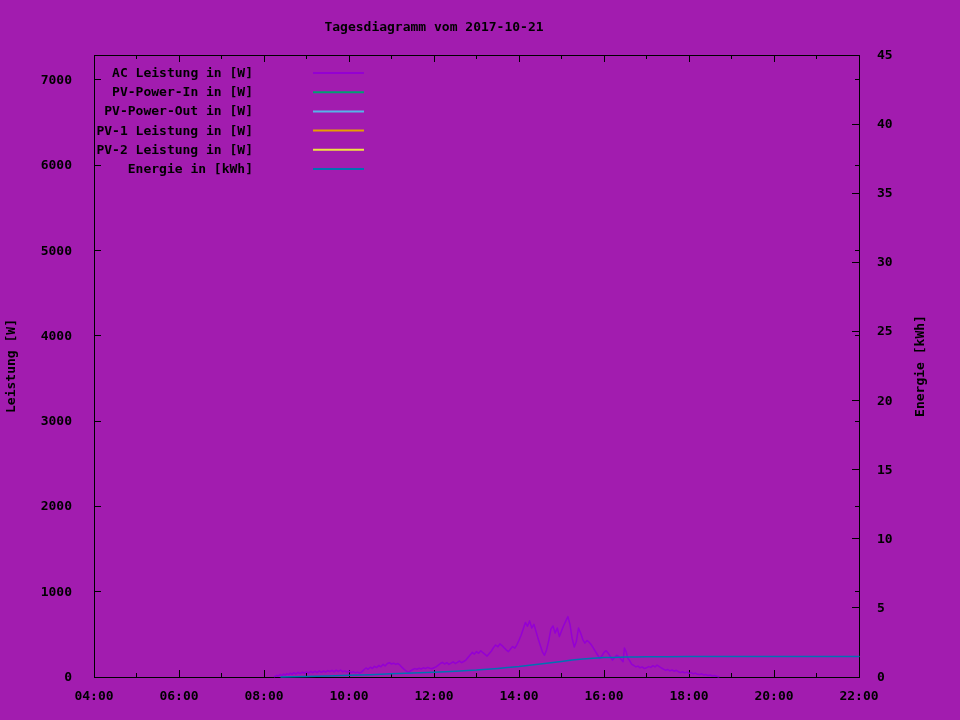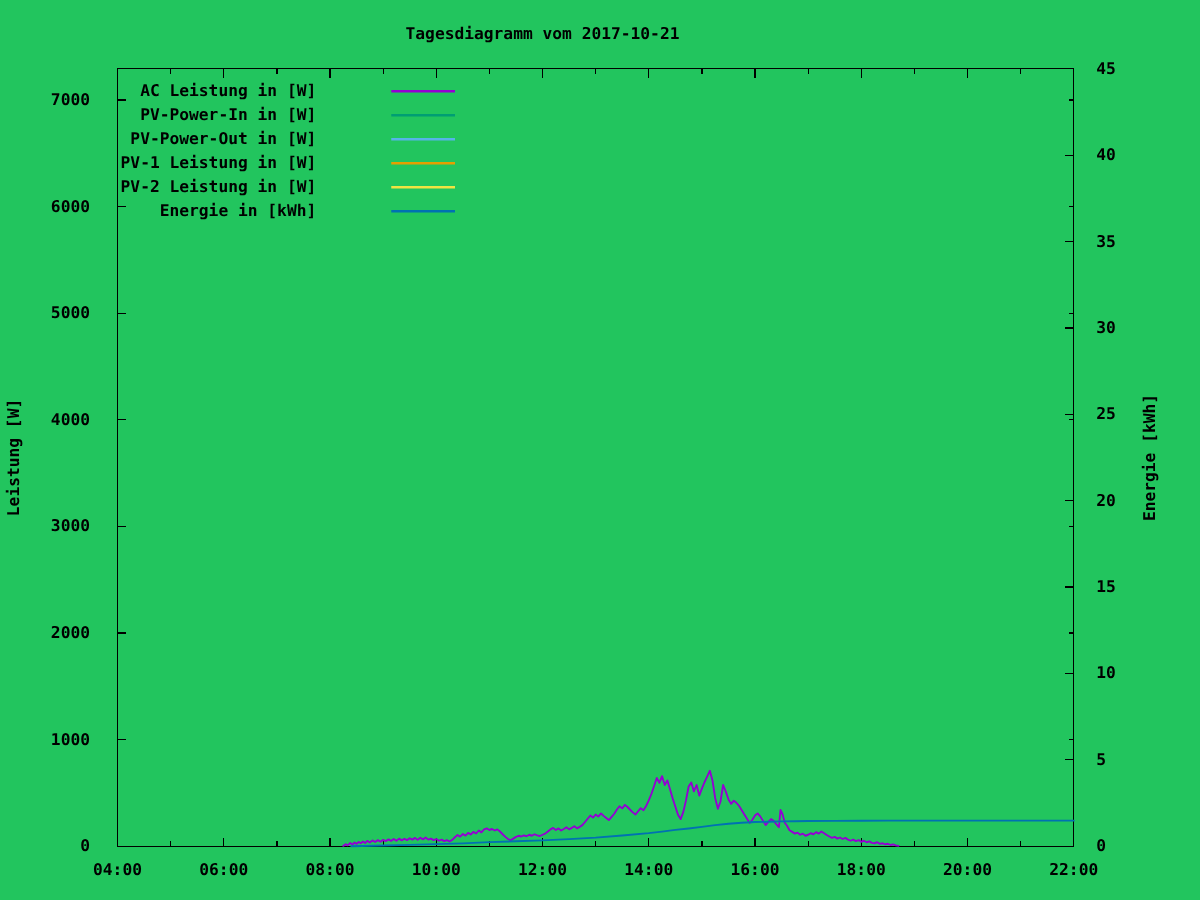--- a/index.html
+++ b/index.html
@@ -1,16 +1,16 @@
 <!DOCTYPE html>
 <html><head>
 <meta charset="utf-8">
 <style>
   html,body{margin:0;padding:0;background:#fff;}
-  .screen{width:960px;height:720px;background:#22c55e;position:relative;overflow:hidden;}
+  .screen{width:960px;height:720px;background:#a21caf;position:relative;overflow:hidden;}
   svg text{
     font-family:"DejaVu Sans Mono","Liberation Mono",monospace;
     font-weight:bold;
     font-size:13px;
     fill:#000;
   }
 </style>
 </head>
 <body>
 

